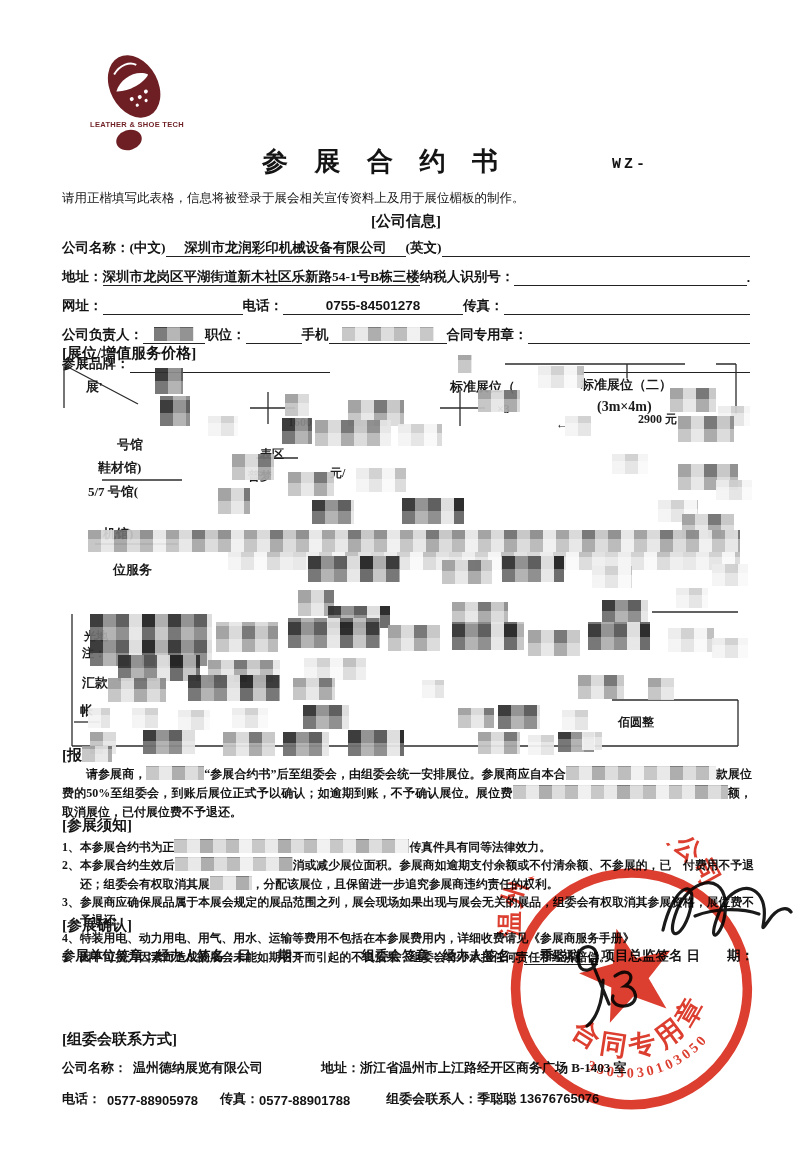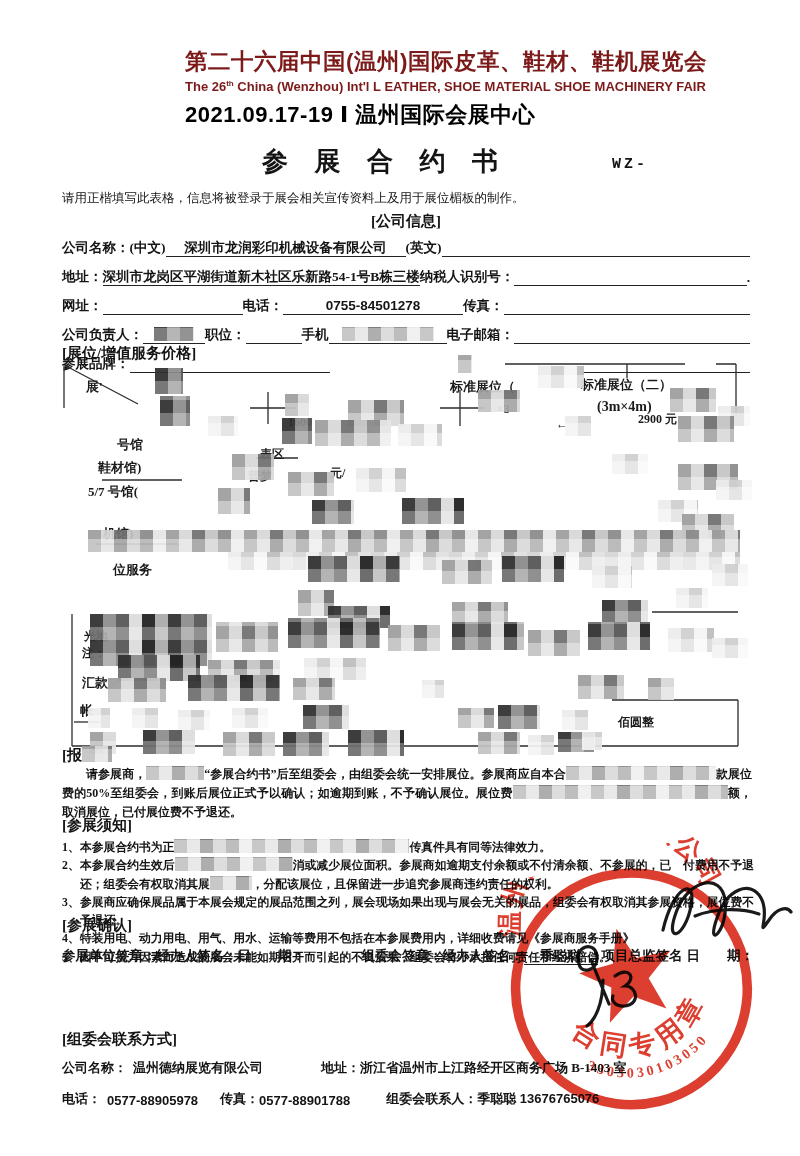--- a/index.html
+++ b/index.html
@@ -69,26 +69,37 @@
   #stamp{position:absolute;left:492px;top:856px;mix-blend-mode:multiply;opacity:.92;
          transform:rotate(-14deg);transform-origin:50% 50%;pointer-events:none;}
   #signature{position:absolute;left:545px;top:868px;mix-blend-mode:multiply;pointer-events:none;}
   svg text{font-weight:bold;}
 </style>
 </head>
 <body>
 
 <div class="page">
 
-
-  <div class="abs" style="left:185px;top:46px;width:600px;">
-    <div class="title-cn">第二十六届中国(温州)国际皮革、鞋材、鞋机展览会</div>
-    <div class="title-en"><span>The 26</span><sup>th</sup><span> China (Wenzhou) Int'l L EATHER, SHOE MATERIAL SHOE MACHINERY FAIR</span></div>
-    <div class="date-line">2021.09.17-19 Ⅰ 温州国际会展中心</div>
-  </div>
+  <div class="abs" style="left:84px;top:52px;width:110px;">
+    <svg width="110" height="110" viewBox="0 0 110 110">
+      <g transform="rotate(-28 52 38)">
+        <ellipse cx="52" cy="34" rx="24" ry="33" fill="#6e1f24"></ellipse>
+        <path d="M34 30 C 44 20, 62 20, 70 30 C 62 36, 44 36, 34 30 Z" fill="#ffffff"></path>
+        <path d="M40 14 C 50 8, 60 10, 64 16" fill="none" stroke="#ffffff" stroke-width="2"></path>
+        <circle cx="44" cy="44" r="2" fill="#fff"></circle>
+          <circle cx="52" cy="46" r="2" fill="#fff"></circle>
+          <circle cx="60" cy="44" r="2" fill="#fff"></circle>
+        <circle cx="46" cy="52" r="1.6" fill="#fff"></circle>
+          <circle cx="56" cy="52" r="1.6" fill="#fff"></circle>
+      </g>
+      <ellipse cx="45" cy="88" rx="13" ry="10" fill="#6e1f24" transform="rotate(-18 45 88)"></ellipse>
+    </svg>
+    <div class="logo-caption abs" style="left:-22px;top:68px;width:150px;text-align:center;">LEATHER &amp; SHOE TECH</div>
+  </div>
+
 
   <div class="abs form-title" style="left:0;top:144px;width:770px;">参 展 合 约 书</div>
   <div class="abs form-code" style="left:612px;top:156px;">WZ-</div>
 
   <div class="abs intro" style="left:62px;top:190px;">请用正楷填写此表格，信息将被登录于展会相关宣传资料上及用于展位楣板的制作。</div>
 
   <div class="abs" style="left:62px;top:212px;width:688px;">
     <div class="sec-h" style="margin-bottom:8px;text-align:center;">[公司信息]</div>
     <div class="frow">
       <span>公司名称：</span>
@@ -112,21 +123,21 @@
       <span>传真：</span>
       <span class="u fill"></span>
     </div>
     <div class="frow">
       <span>公司负责人：</span>
       <span class="u" style="min-width:62px;"><span class="im v2" style="width:40px;"></span></span>
       <span>职位：</span>
       <span class="u" style="min-width:56px;"></span>
       <span>手机</span>
       <span class="u" style="min-width:118px;"><span class="im" style="width:92px;"></span></span>
-      <span>电子邮箱：</span>
+      <span>合同专用章：</span>
       <span class="u fill"></span>
     </div>
     <div class="frow">
       <span>参展品牌：</span>
       <span class="u" style="min-width:200px;"></span>
       <span style="width:128px;"></span>
       <span class="im" style="width:14px;height:18px;"></span>
       <span style="width:110px;"></span>
       <span class="u fill"></span>
     </div>

